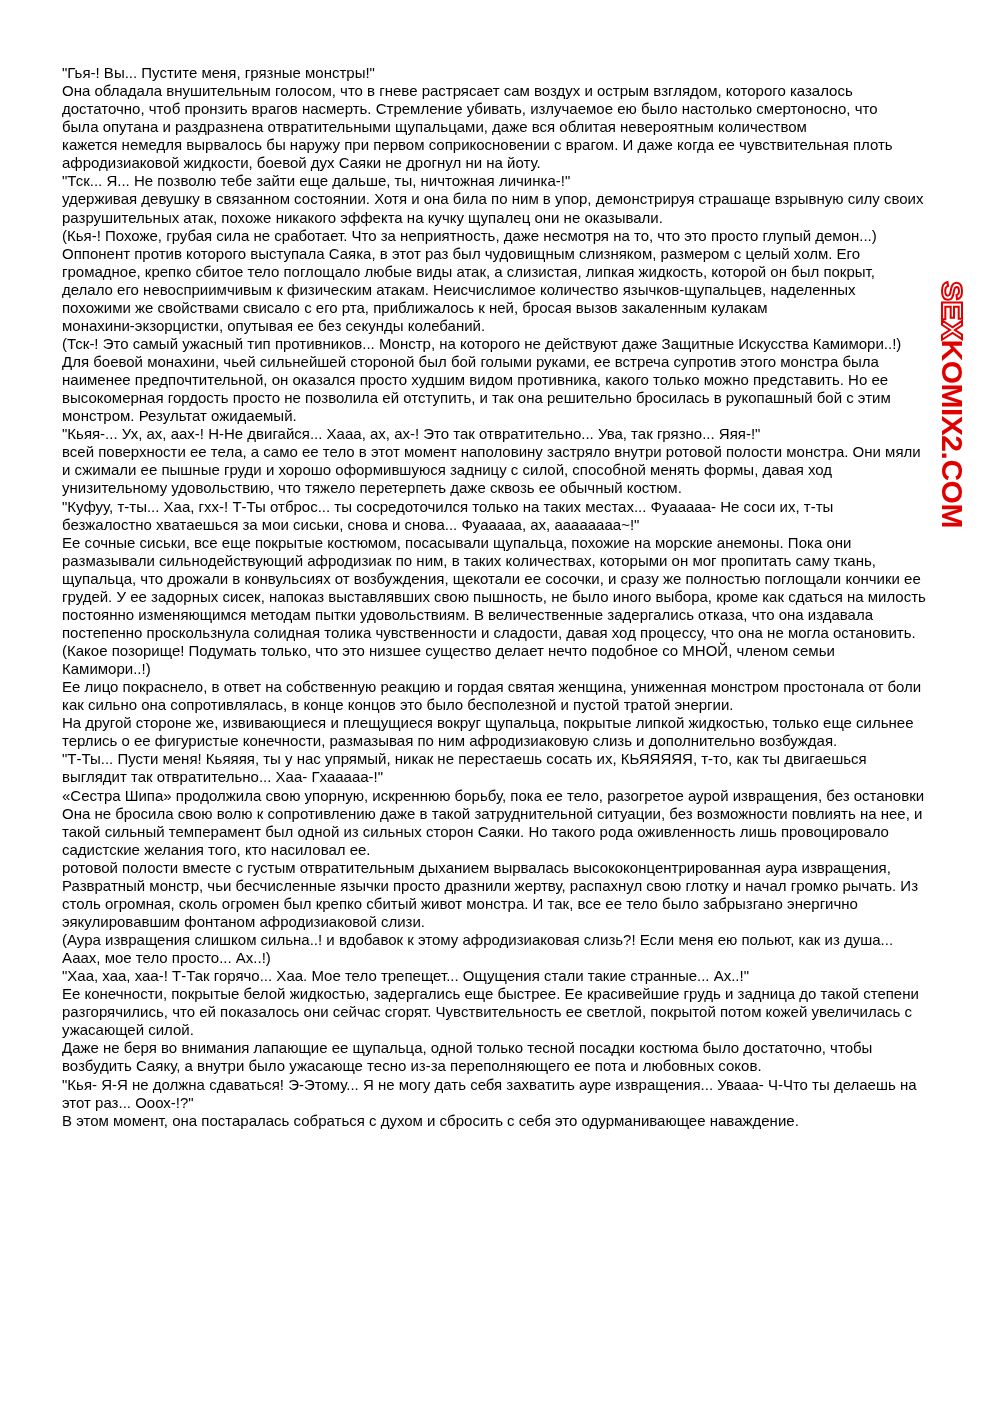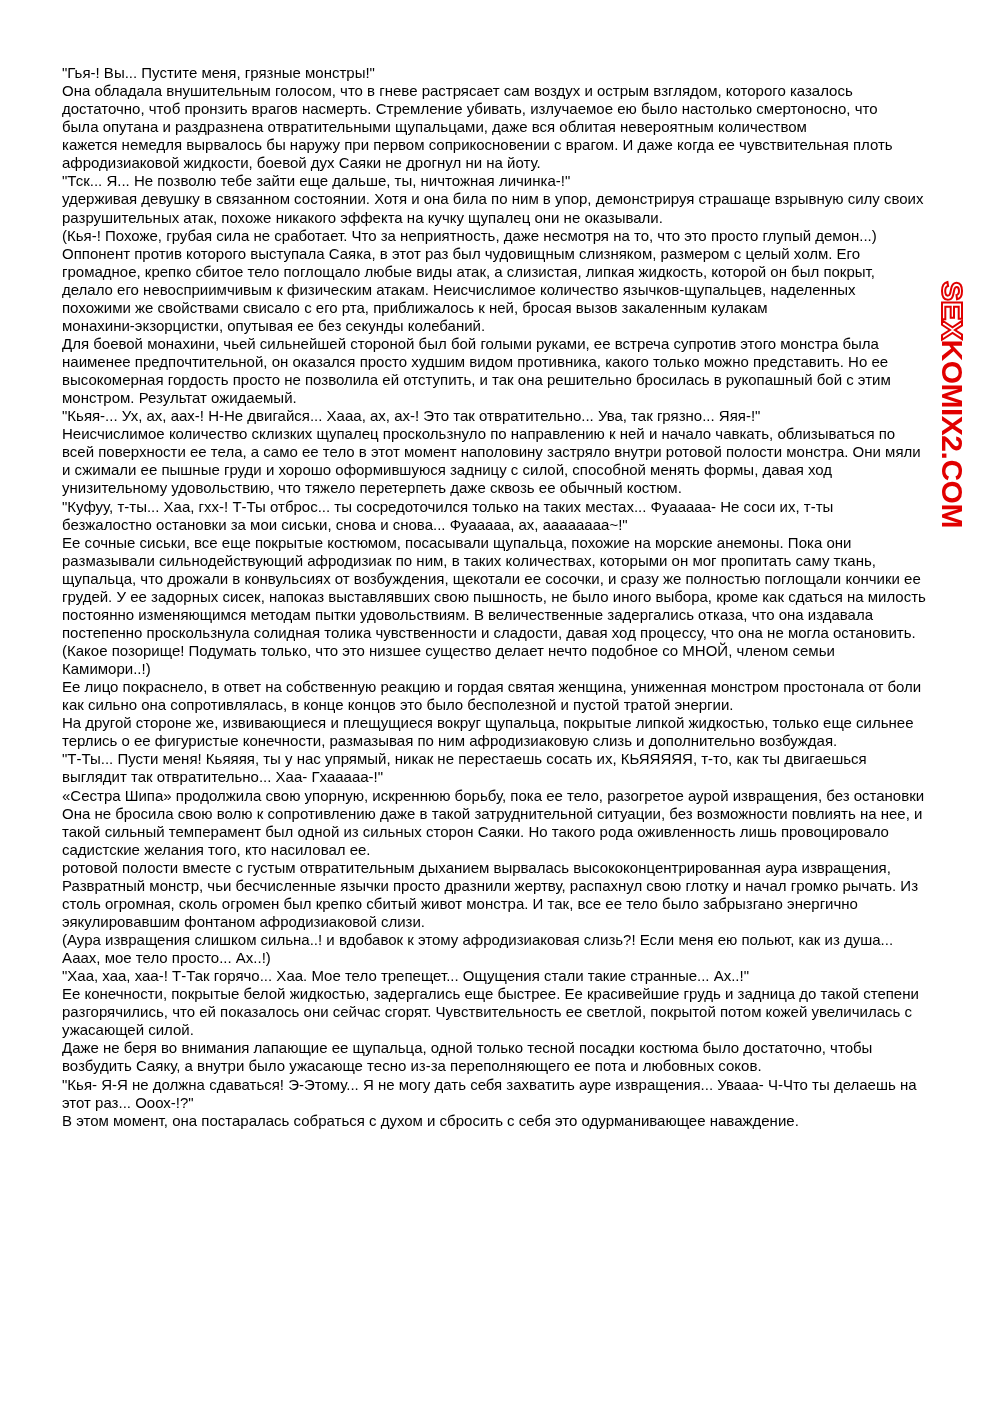--- a/index.html
+++ b/index.html
@@ -60,31 +60,31 @@
     <div class="line">афродизиаковой жидкости, боевой дух Саяки не дрогнул ни на йоту.</div>
     <div class="line">"Тск... Я... Не позволю тебе зайти еще дальше, ты, ничтожная личинка-!"</div>
     <div class="line">удерживая девушку в связанном состоянии. Хотя и она била по ним в упор, демонстрируя страшаще взрывную силу своих</div>
     <div class="line">разрушительных атак, похоже никакого эффекта на кучку щупалец они не оказывали.</div>
     <div class="line">(Кья-! Похоже, грубая сила не сработает. Что за неприятность, даже несмотря на то, что это просто глупый демон...)</div>
     <div class="line">Оппонент против которого выступала Саяка, в этот раз был чудовищным слизняком, размером с целый холм. Его</div>
     <div class="line">громадное, крепко сбитое тело поглощало любые виды атак, а слизистая, липкая жидкость, которой он был покрыт,</div>
     <div class="line">делало его невосприимчивым к физическим атакам. Неисчислимое количество язычков-щупальцев, наделенных</div>
     <div class="line">похожими же свойствами свисало с его рта, приближалось к ней, бросая вызов закаленным кулакам</div>
     <div class="line">монахини-экзорцистки, опутывая ее без секунды колебаний.</div>
+    <div class="line">(Тск-! Это самый ужасный тип противников... Монстр, на которого не действуют даже Защитные Искусства Камимори..!)</div>
     <div class="line">Для боевой монахини, чьей сильнейшей стороной был бой голыми руками, ее встреча супротив этого монстра была</div>
     <div class="line">наименее предпочтительной, он оказался просто худшим видом противника, какого только можно представить. Но ее</div>
     <div class="line">высокомерная гордость просто не позволила ей отступить, и так она решительно бросилась в рукопашный бой с этим</div>
     <div class="line">монстром. Результат ожидаемый.</div>
     <div class="line">"Кьяя-... Ух, ах, аах-! Н-Не двигайся... Хааа, ах, ах-! Это так отвратительно... Ува, так грязно... Яяя-!"</div>
-    <div class="line">Неисчислимое количество склизких щупалец проскользнуло по направлению к ней и начало чавкать, облизываться по</div>
     <div class="line">всей поверхности ее тела, а само ее тело в этот момент наполовину застряло внутри ротовой полости монстра. Они мяли</div>
     <div class="line">и сжимали ее пышные груди и хорошо оформившуюся задницу с силой, способной менять формы, давая ход</div>
     <div class="line">унизительному удовольствию, что тяжело перетерпеть даже сквозь ее обычный костюм.</div>
     <div class="line">"Куфуу, т-ты... Хаа, гхх-! Т-Ты отброс... ты сосредоточился только на таких местах... Фуааааа- Не соси их, т-ты</div>
-    <div class="line">безжалостно остановки за мои сиськи, снова и снова... Фуааааа, ах, аааааааа~!"</div>
+    <div class="line">безжалостно хватаешься за мои сиськи, снова и снова... Фуааааа, ах, аааааааа~!"</div>
     <div class="line">Ее сочные сиськи, все еще покрытые костюмом, посасывали щупальца, похожие на морские анемоны. Пока они</div>
     <div class="line">размазывали сильнодействующий афродизиак по ним, в таких количествах, которыми он мог пропитать саму ткань,</div>
     <div class="line">щупальца, что дрожали в конвульсиях от возбуждения, щекотали ее сосочки, и сразу же полностью поглощали кончики ее</div>
     <div class="line">грудей. У ее задорных сисек, напоказ выставлявших свою пышность, не было иного выбора, кроме как сдаться на милость</div>
     <div class="line">постоянно изменяющимся методам пытки удовольствиям. В величественные задергались отказа, что она издавала</div>
     <div class="line">постепенно проскользнула солидная толика чувственности и сладости, давая ход процессу, что она не могла остановить.</div>
     <div class="line">(Какое позорище! Подумать только, что это низшее существо делает нечто подобное со МНОЙ, членом семьи</div>
     <div class="line">Камимори..!)</div>
     <div class="line">Ее лицо покраснело, в ответ на собственную реакцию и гордая святая женщина, униженная монстром простонала от боли</div>
     <div class="line">как сильно она сопротивлялась, в конце концов это было бесполезной и пустой тратой энергии.</div>

